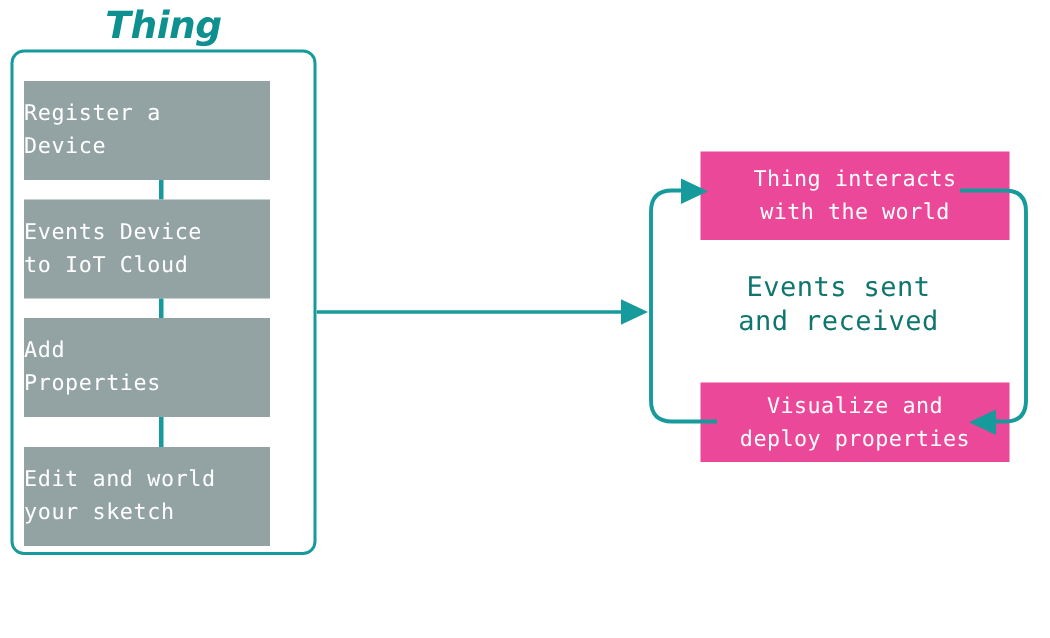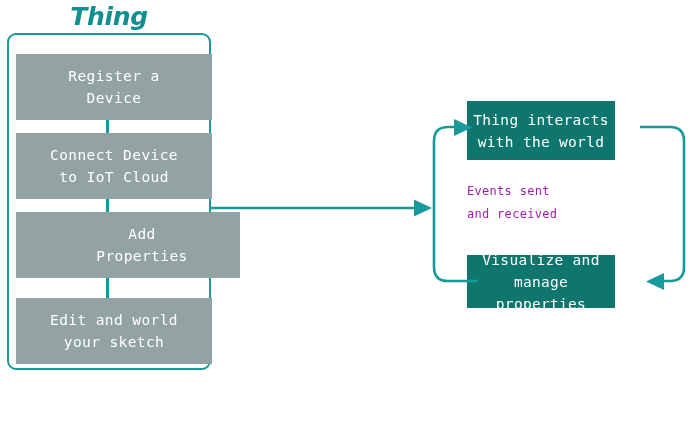--- a/index.html
+++ b/index.html
@@ -38,36 +38,35 @@
     height: 337px;
     box-sizing: border-box;
     border: 2px solid #179a9b;
     border-radius: 9px;
     background: #ffffff;
   }
 
   .step-box {
     position: absolute;
     left: 16px;
-    width: 196px;
+    width: 164px;
     background: #93a2a2;
     color: #ffffff;
     font-size: 14.5px;
     line-height: 22px;
-    text-align: center;
     display: flex;
     align-items: center;
     justify-content: center;
     letter-spacing: 0.4px;
   }
   .step-box span { display: block; width: 100%; white-space: pre-line; }
 
   #step-0 { top: 54px;  height: 66px; }
   #step-1 { top: 133px; height: 66px; }
-  #step-2 { top: 212px; height: 66px; padding-left: 28px; }
+  #step-2 { top: 212px; height: 66px; }
   #step-3 { top: 298px; height: 66px; }
 
   .connector {
     position: absolute;
     left: 106px;
     width: 3px;
     background: #179a9b;
   }
   #conn-0 { top: 120px; height: 13px; }
   #conn-1 { top: 199px; height: 13px; }
@@ -79,44 +78,44 @@
     left: 211px;
     top: 196px;
     width: 226px;
     height: 24px;
   }
 
   
   .cycle-box {
     position: absolute;
     left: 467px;
-    width: 148px;
-    background: #0f766e;
+    width: 206px;
+    background: #ec4899;
     color: #ffffff;
     font-size: 14.5px;
     line-height: 22px;
     text-align: center;
     display: flex;
     align-items: center;
     justify-content: center;
     letter-spacing: 0.3px;
   }
   .cycle-box span { display: block; width: 100%; white-space: pre-line; }
 
   #cycle-top    { top: 101px; height: 59px; }
   #cycle-bottom { top: 255px; height: 53px; }
 
   #cycle-label {
     position: absolute;
     left: 467px;
     top: 180px;
     width: 184px;
-    text-align: left;
-    color: #a21caf;
-    font-size: 12px;
+    text-align: center;
+    color: #0f766e;
+    font-size: 18px;
     line-height: 23px;
     white-space: pre-line;
     letter-spacing: 0.3px;
   }
 
   #cycle-arrows {
     position: absolute;
     left: 428px;
     top: 95px;
     width: 262px;
@@ -131,21 +130,21 @@
 
 <div id="thing-container"></div>
 
 <div class="step-box" id="step-0">
   <span>Register a
 Device</span>
 </div>
 <div class="connector" id="conn-0"></div>
 
 <div class="step-box" id="step-1">
-  <span>Connect Device
+  <span>Events Device
 to IoT Cloud</span>
 </div>
 <div class="connector" id="conn-1"></div>
 
 <div class="step-box" id="step-2">
   <span>Add
 Properties</span>
 </div>
 <div class="connector" id="conn-2"></div>
 
@@ -162,21 +161,21 @@
 <div class="cycle-box" id="cycle-top">
   <span>Thing interacts
 with the world</span>
 </div>
 
 <div id="cycle-label">Events sent
 and received</div>
 
 <div class="cycle-box" id="cycle-bottom">
   <span>Visualize and
-manage properties</span>
+deploy properties</span>
 </div>
 
 <svg id="cycle-arrows" viewBox="0 0 262 220">
 
   <g>
     <path d="M 50 186 L 20 186 Q 6 186 6 172 L 6 46 Q 6 32 20 32 L 30 32" fill="none" stroke="#179a9b" stroke-width="2.6" stroke-linecap="butt"></path>
     <polygon points="26,24 44,32.5 26,41" fill="#179a9b"></polygon>
   </g>
 
   <g>

